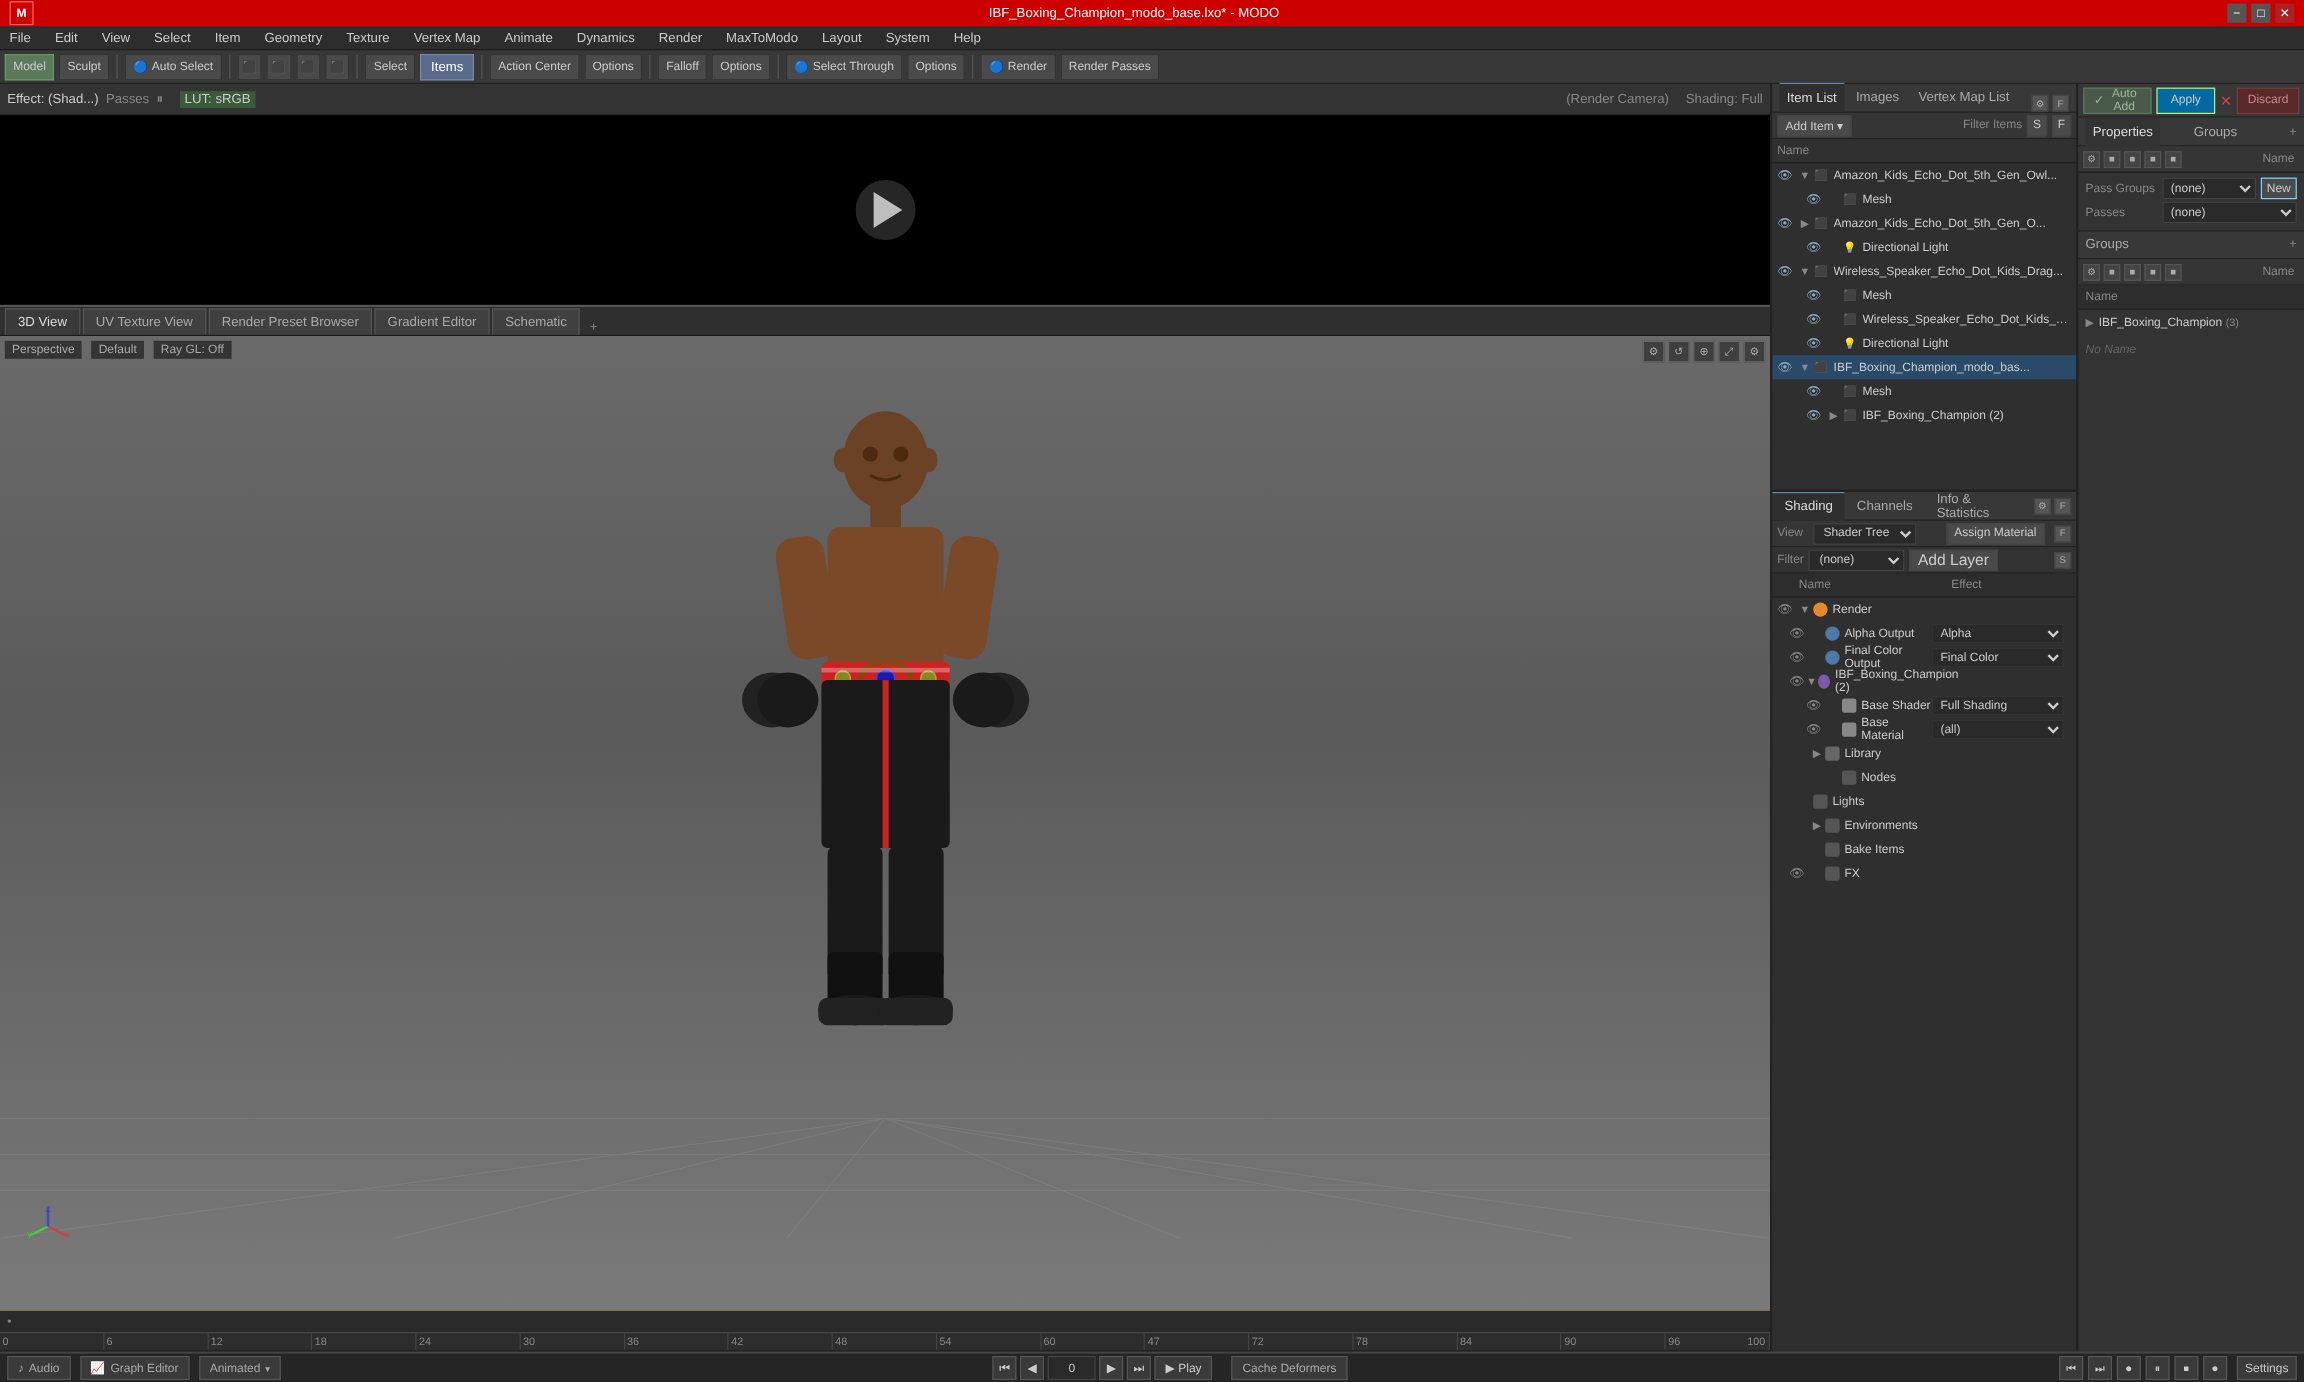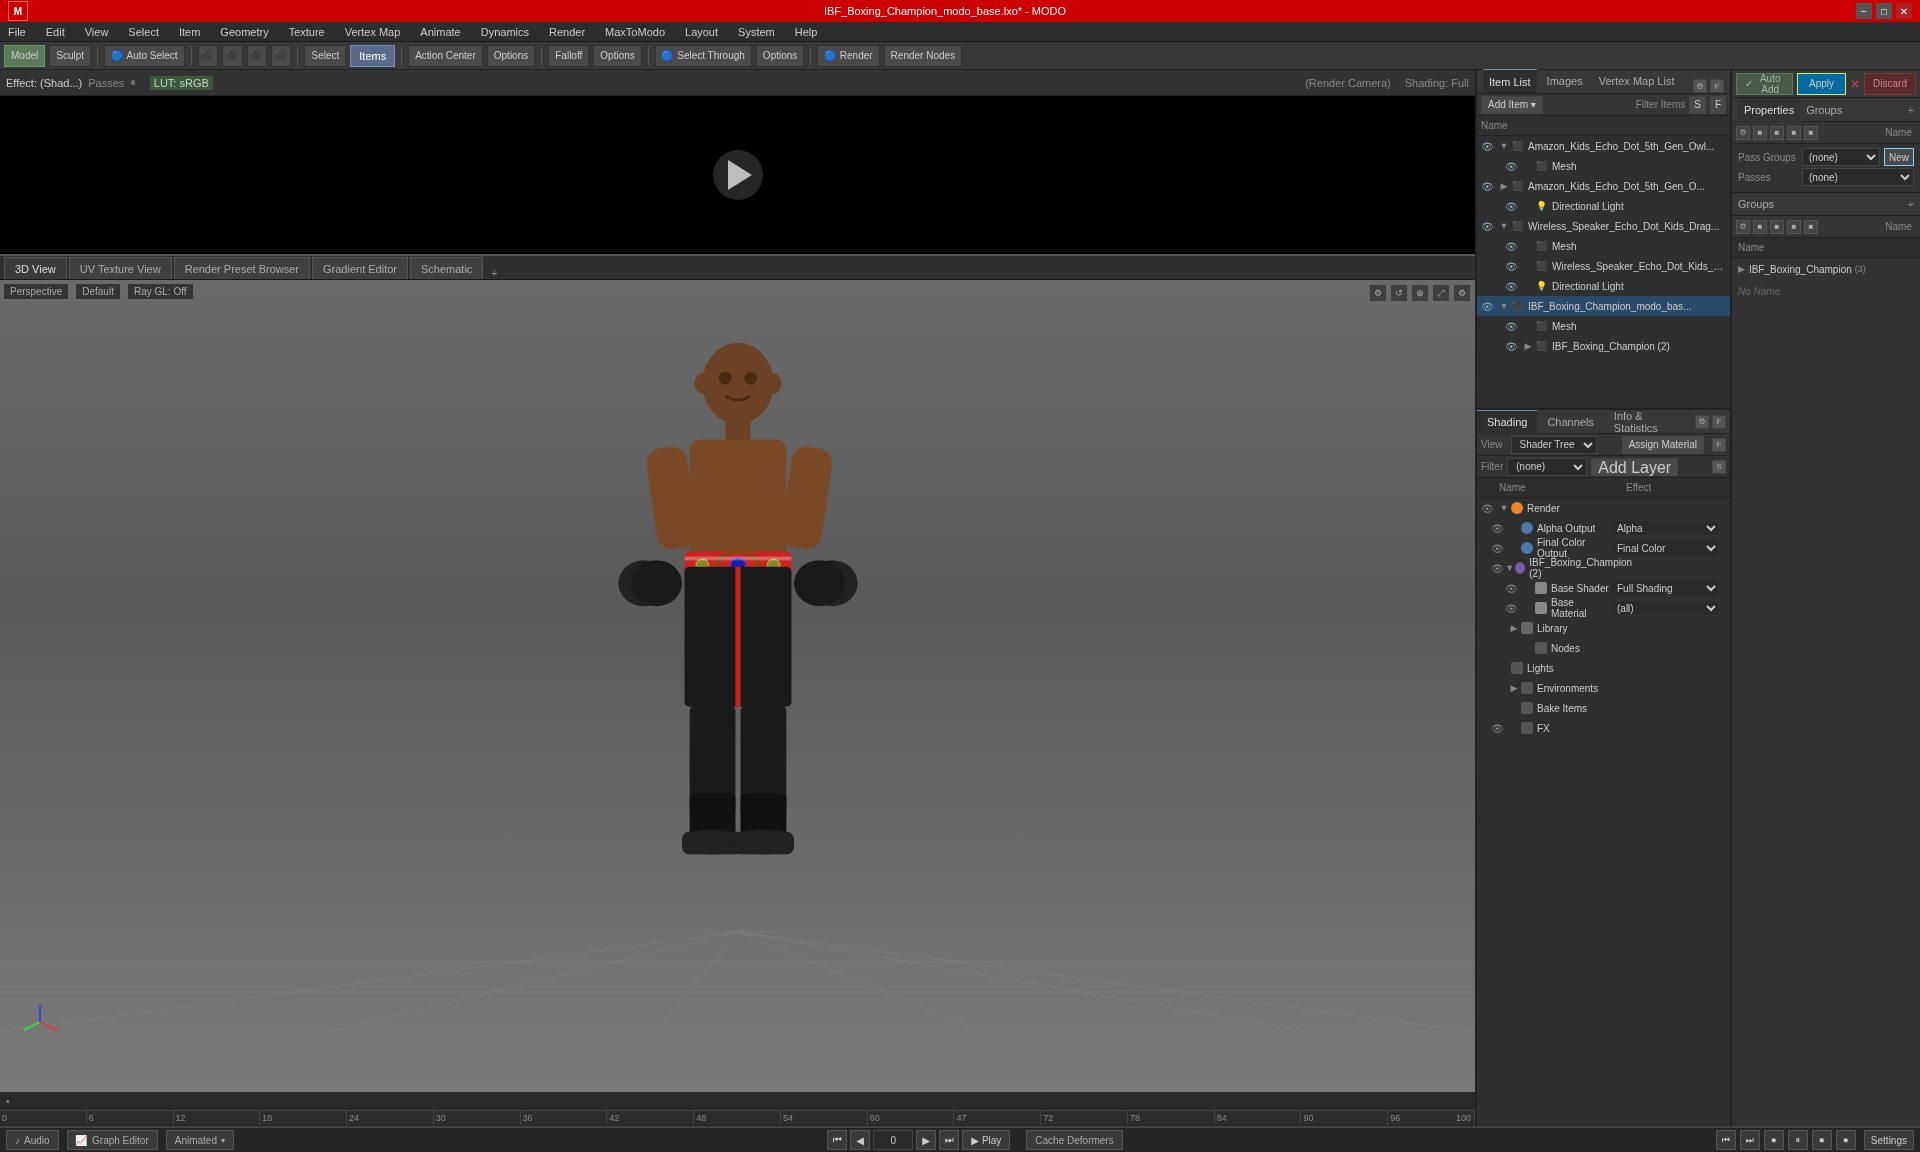--- a/index.html
+++ b/index.html
@@ -97,37 +97,37 @@
     .shading-tab { font-size: 11px; color: #aaa; cursor: pointer; padding: 0 10px; height: 24px; display: flex; align-items: center; }
     .shading-tab.active { color: #ddd; background: #2f2f2f; border-top: 1px solid #6a8aaa; }
     .shading-toolbar { height: 22px; background: #353535; display: flex; align-items: center; padding: 0 4px; gap: 4px; border-bottom: 1px solid #222; }
     .shading-view-label { font-size: 10px; color: #888; margin-right: 4px; }
     .shading-select { height: 18px; background: #2a2a2a; border: 1px solid #444; color: #ccc; font-size: 10px; padding: 0 4px; }
     .assign-btn { height: 18px; background: #4a4a4a; border: 1px solid #444; color: #ccc; font-size: 10px; padding: 0 6px; cursor: pointer; margin-left: auto; }
 
     .shading-filter { height: 22px; background: #323232; display: flex; align-items: center; padding: 0 4px; gap: 4px; border-bottom: 1px solid #222; }
     .filter-label { font-size: 10px; color: #888; }
     .filter-select { height: 18px; background: #2a2a2a; border: 1px solid #444; color: #ccc; font-size: 10px; padding: 0 4px; width: 80px; }
-    .add-layer-btn { height: 18px; background: #4a4a4a; border: 1px solid #444; color: #ccc; font-size: 16px; padding: 0 6px; cursor: pointer; }
+    .add-layer-btn { height: 18px; background: #4a4a4a; border: 1px solid #444; color: #ccc; font-size: 13px; padding: 0 6px; cursor: pointer; }
 
     .shading-list-header { height: 20px; background: #2d2d2d; display: flex; align-items: center; padding: 0 4px; border-bottom: 1px solid #222; }
     .sh-col-name { flex: 1; font-size: 10px; color: #888; }
     .sh-col-effect { width: 100px; font-size: 10px; color: #888; }
 
     .shading-content { flex: 1; overflow-y: auto; }
     .sh-row { height: 20px; display: flex; align-items: center; padding-left: 4px; cursor: pointer; }
     .sh-expand { width: 14px; color: #888; font-size: 9px; text-align: center; }
     .sh-icon { width: 14px; height: 14px; border-radius: 50%; margin-right: 3px; display: flex; align-items: center; justify-content: center; }
     .sh-name { flex: 1; font-size: 10px; color: #ccc; }
     .sh-effect { width: 120px; font-size: 10px; color: #aaa; display: flex; align-items: center; }
     .sh-effect-select { height: 16px; background: #2a2a2a; border: 1px solid #333; color: #ccc; font-size: 10px; padding: 0 2px; width: 110px; }
 
     
     #props-panel { width: 190px; background: #333; border-left: 2px solid #222; display: flex; flex-direction: column; }
-    .props-header { height: 24px; background: #383838; display: flex; align-items: center; padding: 0 6px; border-bottom: 1px solid #222; gap: 0; }
+    .props-header { height: 24px; background: #383838; display: flex; align-items: center; padding: 0 6px; border-bottom: 1px solid #222; gap: 22px; }
     .props-tab { font-size: 11px; color: #aaa; cursor: pointer; padding: 0 6px; height: 24px; display: flex; align-items: center; }
     .props-tab.active { color: #ddd; background: #333; }
     .props-plus { color: #888; cursor: pointer; margin-left: auto; }
 
     .props-toolbar { height: 22px; background: #353535; display: flex; align-items: center; padding: 0 4px; gap: 3px; border-bottom: 1px solid #222; }
     .props-ctrl { width: 14px; height: 14px; background: #444; border: 1px solid #555; color: #aaa; font-size: 8px; cursor: pointer; display: flex; align-items: center; justify-content: center; }
     .pass-row { display: flex; align-items: center; gap: 4px; margin-bottom: 2px; }
     .pass-label { font-size: 10px; color: #888; width: 60px; }
     .pass-select { flex: 1; height: 18px; background: #2a2a2a; border: 1px solid #444; color: #ccc; font-size: 10px; padding: 0 2px; }
     .pass-new-btn { height: 18px; background: #4a4a4a; border: 1px solid #7dd3fc; color: #ccc; font-size: 10px; padding: 0 4px; cursor: pointer; }
@@ -227,21 +227,21 @@
   <button class="toolbar-btn">Options</button>
   <div class="toolbar-sep"></div>
   <button class="toolbar-btn">
     <span>🔵</span> Select Through
   </button>
   <button class="toolbar-btn">Options</button>
   <div class="toolbar-sep"></div>
   <button class="toolbar-btn">
     <span>🔵</span> Render
   </button>
-  <button class="toolbar-btn">Render Nodes</button>
+  <button class="toolbar-btn">Render Passes</button>
 </div>
 
 <div id="main">
 
   <div id="viewport-area">
 
     <div id="subbar">
       <span>Effect: (Shad...)</span>
       <span style="color:#888;">Passes</span>
       <span style="color:#888;">⏸</span>

